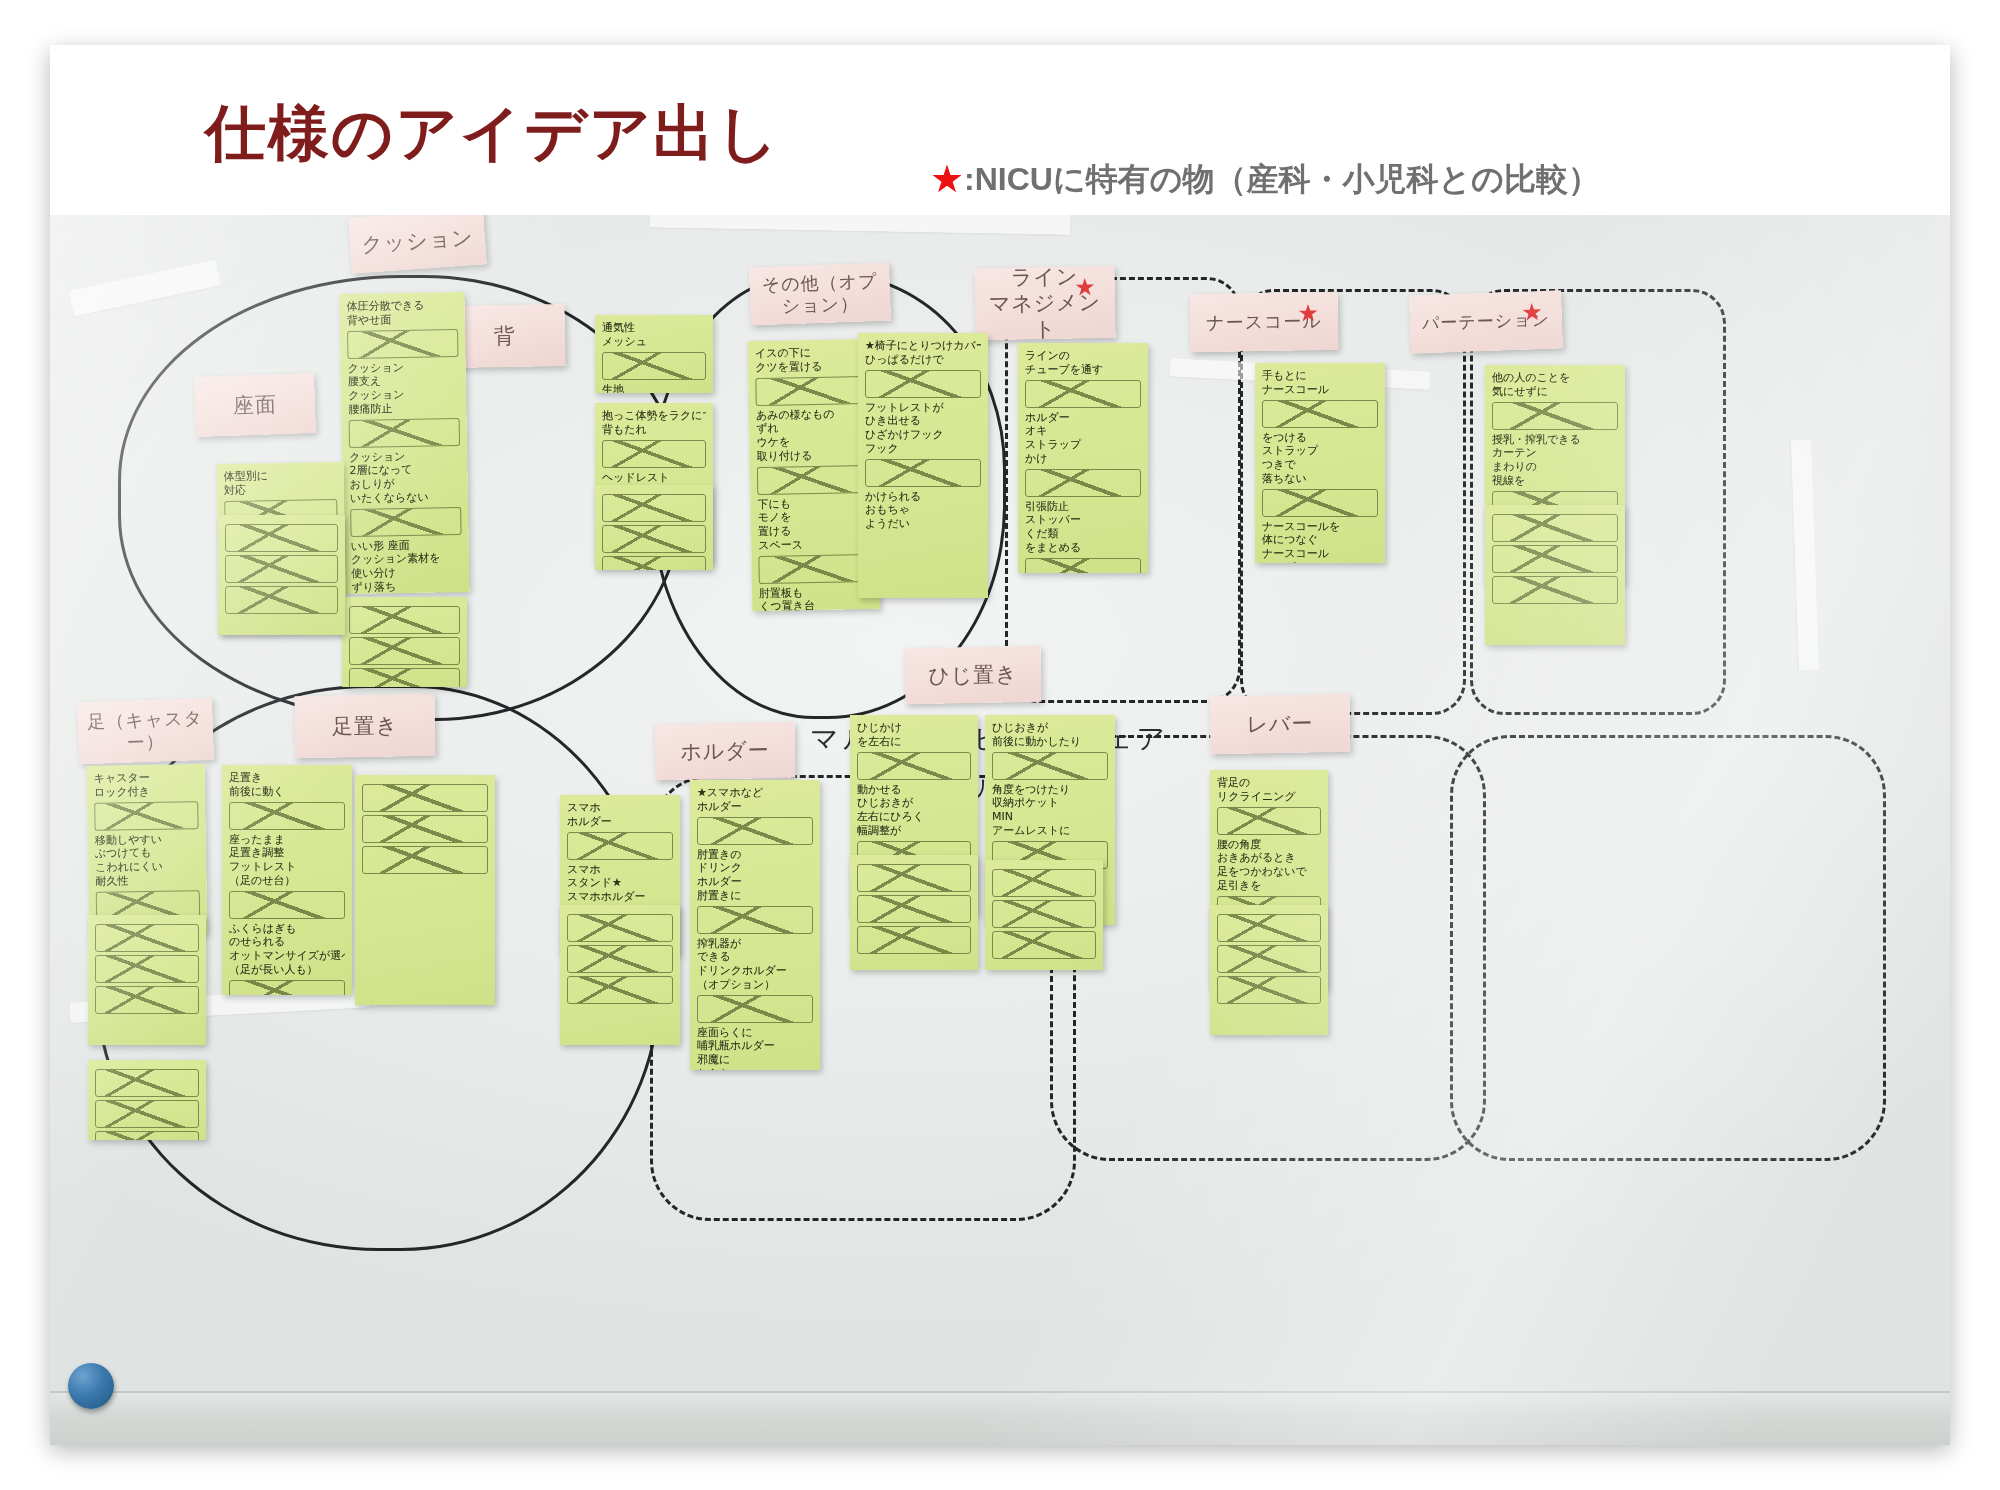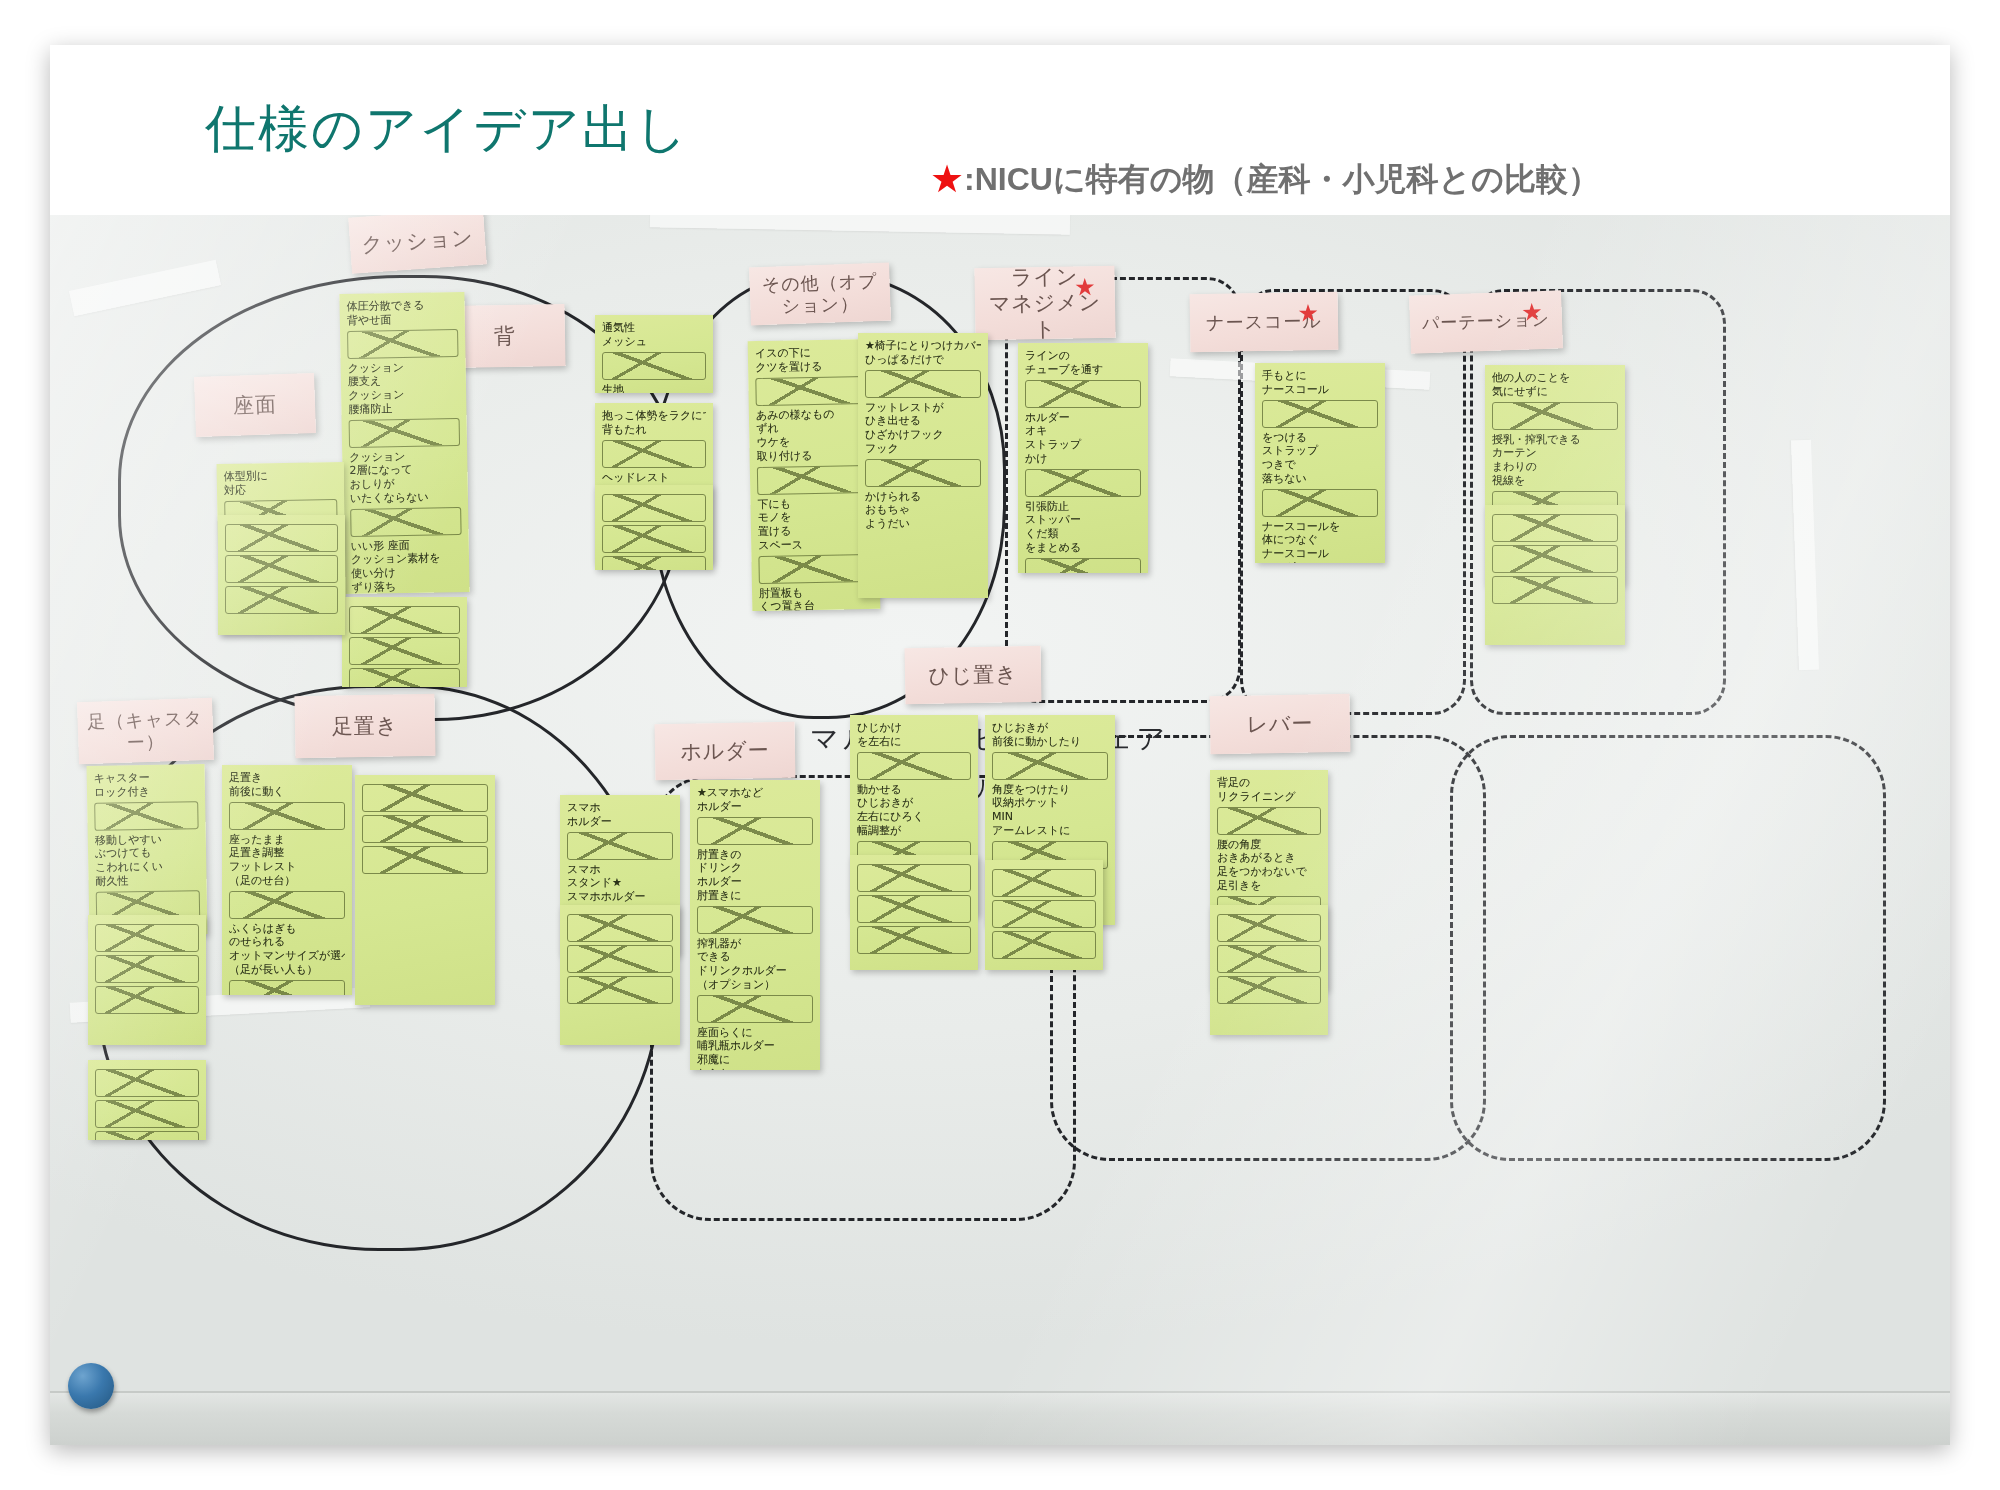--- a/index.html
+++ b/index.html
@@ -11,21 +11,21 @@
   .slide{
     position:absolute;left:50px;top:45px;width:1900px;height:1400px;
     background:#ffffff;
     box-shadow:0 6px 22px rgba(0,0,0,.28);
     overflow:hidden;
   }
   
   .header{position:absolute;left:0;top:0;width:1900px;height:170px;background:#fff;z-index:5;}
   .title{
     position:absolute;left:155px;top:58px;
-    font-size:51px;font-weight:normal;color:#0f766e;
+    font-size:61px;font-weight:bold;color:#7f1d1d;
     letter-spacing:2px;line-height:1;
     white-space:nowrap;
   }
   .legend{
     position:absolute;left:880px;top:112px;width:1000px;
     text-align:left;
     font-size:32px;font-weight:bold;color:#707070;
     white-space:nowrap;
   }
   .legend .star{color:#ee1111;font-size:38px;vertical-align:-2px;}

